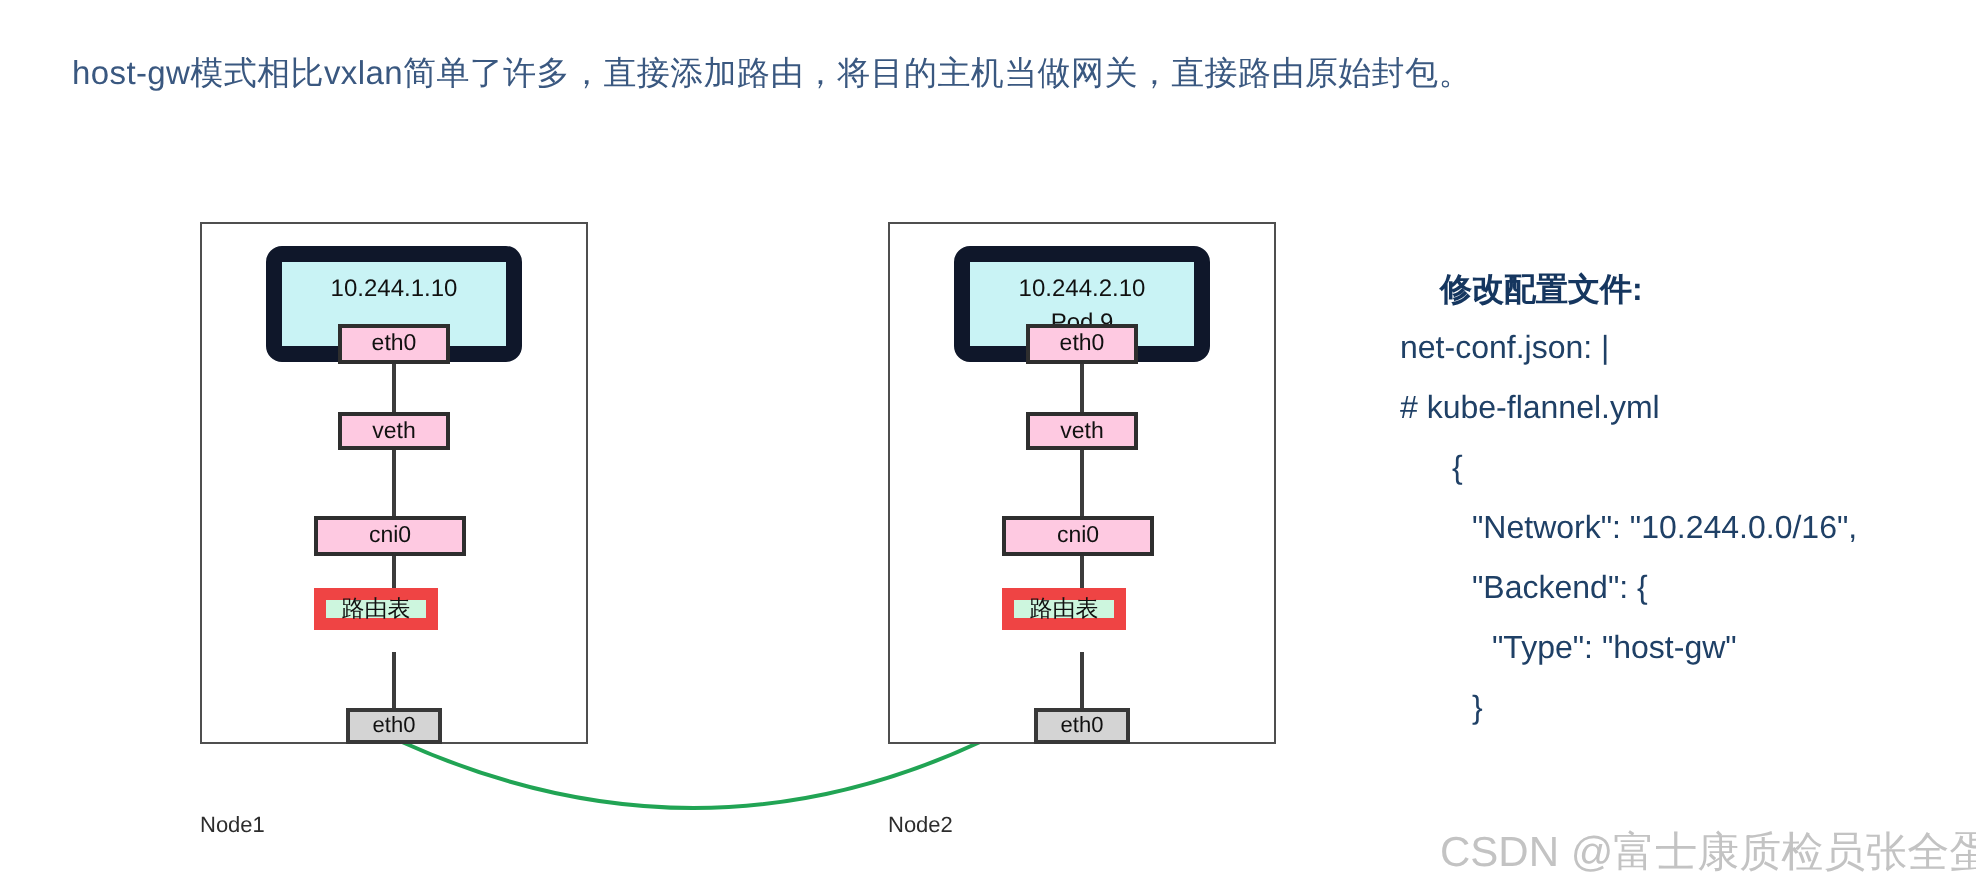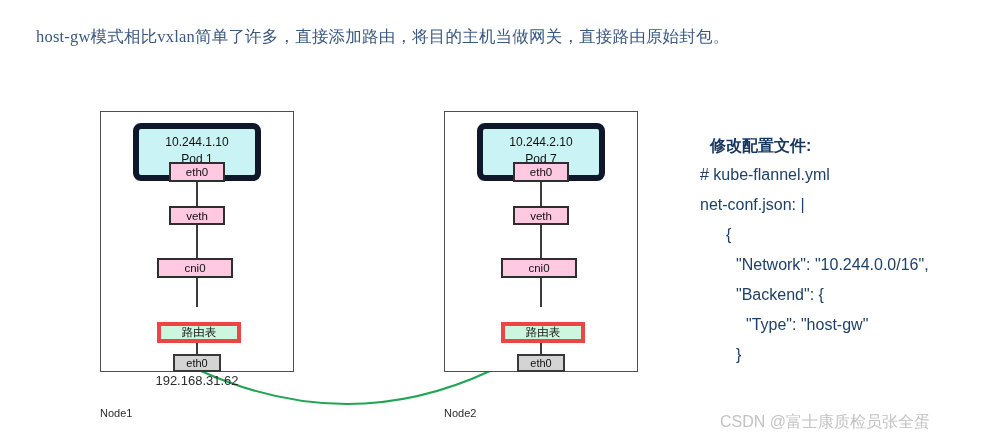--- a/index.html
+++ b/index.html
@@ -4,47 +4,47 @@
 <style>
   * { margin:0; padding:0; box-sizing:border-box; }
   html,body { background:#ffffff; }
   body { font-family:"Liberation Sans","DejaVu Sans",sans-serif; }
   .canvas {
     position:relative; width:988px; height:445px; background:#ffffff; overflow:hidden;
   }
   
   .intro {
     position:absolute; left:36px; top:26px; width:740px;
-    font-size:16.5px; font-weight:500; color:#3a5880; letter-spacing:0.2px;font-family:Liberation Serif, serif;
+    font-size:16.5px; font-weight:500; color:#3a5880; letter-spacing:0.2px;
   }
   
   .node { position:absolute; top:111px; width:194px; height:330px; }
   .node.n1 { left:100px; }
   .node.n2 { left:400px;margin-left:44px; }
   .outer-box {
     position:absolute; left:0; top:0; width:194px; height:261px;
     border:1.5px solid #4f4f4f; background:#ffffff; z-index:1;
   }
   .pod-box {
     position:absolute; left:33px; top:12px; width:128px; height:58px;
-    background:#c9f3f5; border:6px solid #0f172a; border-radius:8px;
+    background:#c9f3f5; border:8px solid #0f172a; border-radius:8px;
     z-index:2; text-align:center; padding-top:5px;
     font-size:12px; color:#111; line-height:17px;
   }
   .nic {
     position:absolute; text-align:center; font-size:11.5px; color:#111;
     background:#fec9e1; border:2px solid #2e2e2e; z-index:3;
     display:flex; align-items:center; justify-content:center;
   }
   .pod-eth  { left:69px; top:51px;  width:56px; height:20px; z-index:4; }
   .veth     { left:69px; top:95px;  width:56px; height:19px; }
   .cni      { left:57px; top:147px; width:76px; height:20px; }
   .route {
-    position:absolute; left:57px; top:211px; width:84px; height:21px;
-    background:#cdf6de; border:4px solid #ef4444; z-index:3;
+    position:absolute; left:57px; top:183px; width:62px; height:21px;
+    background:#cdf6de; border:6px solid #ef4444; z-index:3;
     display:flex; align-items:center; justify-content:center;
     font-size:11.5px; color:#111;
   }
   .host-eth {
     position:absolute; left:73px; top:243px; width:48px; height:18px;
     background:#d4d4d4; border:2px solid #383838; z-index:4;
     display:flex; align-items:center; justify-content:center;
     font-size:11px; color:#111;
   }
   .vline { position:absolute; left:96px; width:2px; background:#3c3c3c; z-index:2; }
@@ -61,86 +61,84 @@
     font-size:11px; color:#2d2d2d;
   }
   
   .link-svg { position:absolute; left:0; top:0; width:988px; height:445px; pointer-events:none; z-index:0; }
   
   .config {
     position:absolute; left:700px; top:134px; width:286px;
     color:#1f4066; font-size:16px;
   }
   .config-title {
-    margin-left:10px; font-weight:bold; color:#15365f;
+    margin-left:20px; font-weight:bold; color:#15365f;
     font-size:16px; line-height:24px; height:26px;
   }
   .cfg-line { line-height:30px; white-space:pre; }
   .ind-0 { padding-left:0; }
   .ind-1 { padding-left:26px; }
   .ind-2 { padding-left:36px; }
   .ind-3 { padding-left:46px; }
   
   .watermark {
     position:absolute; left:720px; top:412px; width:260px;
-    font-size:16px; color:#c3c3c3; white-space:nowrap;
+    font-size:21px; color:#c3c3c3; white-space:nowrap;
   }
 </style>
 </head>
 <body>
 
 <div class="canvas">
 
   <div class="intro">host-gw模式相比vxlan简单了许多，直接添加路由，将目的主机当做网关，直接路由原始封包。</div>
 
   <svg class="link-svg" viewBox="0 0 988 445">
     <path d="M 201 371 Q 348 437 490 371" fill="none" stroke="#21a454" stroke-width="2"></path>
   </svg>
 
   <div class="node n1">
     <div class="outer-box"></div>
     <div class="pod-box">
       <div>10.244.1.10</div>
-      <div>Pod 1</div>
     </div>
     <div class="nic pod-eth">eth0</div>
     <div class="vline l1"></div>
     <div class="nic veth">veth</div>
     <div class="vline l2"></div>
     <div class="nic cni">cni0</div>
     <div class="vline l3"></div>
     <div class="route">路由表</div>
     <div class="vline l4"></div>
     <div class="host-eth">eth0</div>
-    <div class="host-ip">192.168.31.62</div>
     <div class="node-label">Node1</div>
   </div>
 
   <div class="node n2">
     <div class="outer-box"></div>
     <div class="pod-box">
       <div>10.244.2.10</div>
-      <div>Pod 7</div>
+      <div>Pod 9</div>
     </div>
     <div class="nic pod-eth">eth0</div>
     <div class="vline l1"></div>
     <div class="nic veth">veth</div>
     <div class="vline l2"></div>
     <div class="nic cni">cni0</div>
     <div class="vline l3"></div>
     <div class="route">路由表</div>
     <div class="vline l4"></div>
     <div class="host-eth">eth0</div>
     <div class="node-label">Node2</div>
   </div>
 
   <div class="config">
     <div class="config-title">修改配置文件:</div>
+    <div class="cfg-line ind-0">net-conf.json: |</div>
     <div class="cfg-line ind-0"># kube-flannel.yml</div>
-    <div class="cfg-line ind-0">net-conf.json: |</div>
     <div class="cfg-line ind-1">{</div>
     <div class="cfg-line ind-2">"Network": "10.244.0.0/16",</div>
     <div class="cfg-line ind-2">"Backend": {</div>
     <div class="cfg-line ind-3">"Type": "host-gw"</div>
     <div class="cfg-line ind-2">}</div>
   </div>
 
   <div class="watermark">CSDN @富士康质检员张全蛋</div>
 
 </div>

